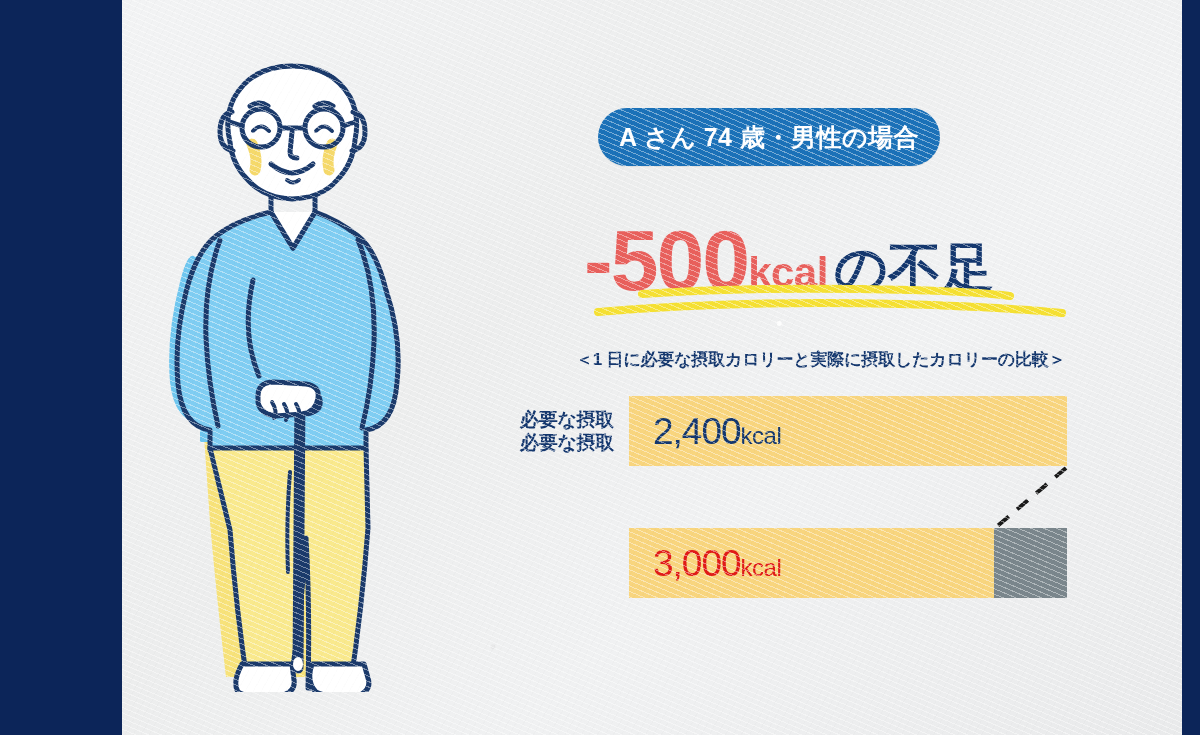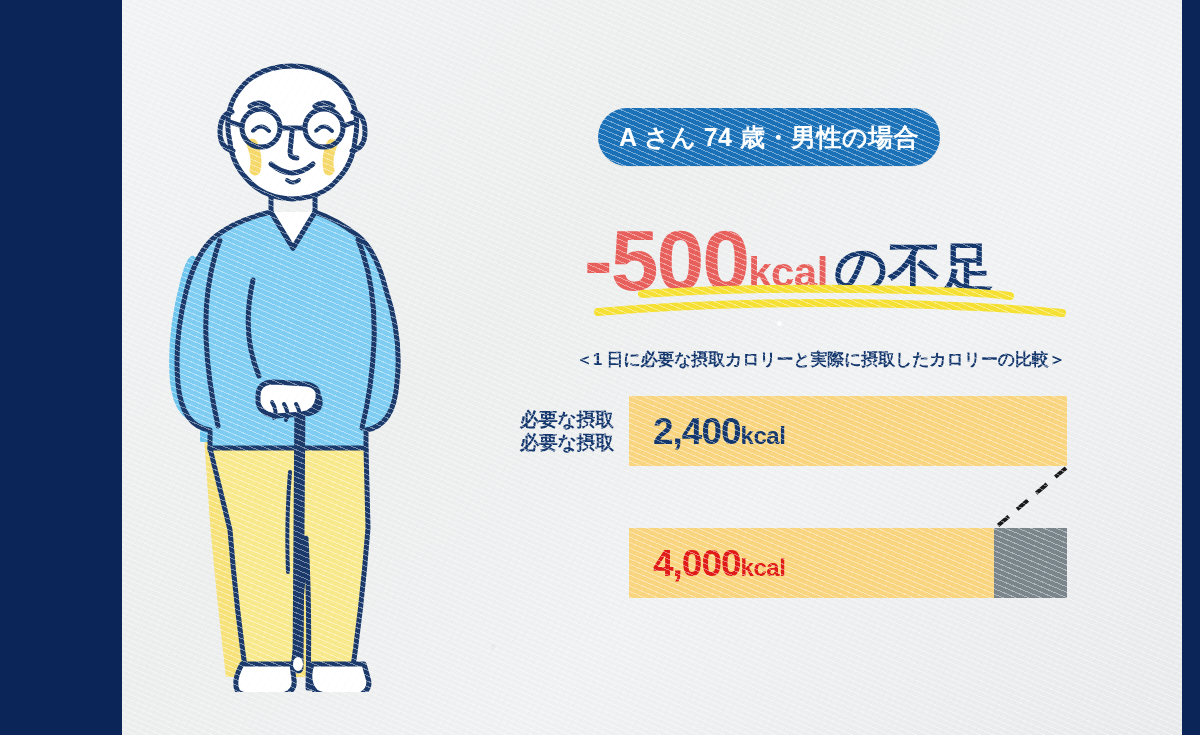--- a/index.html
+++ b/index.html
@@ -96,21 +96,21 @@
   }
   .bar-track{position:absolute;left:157px;top:0;height:70px;width:438px;}
   .bar-fill{
     position:absolute;left:0;top:0;height:70px;background:#f8d57e;
     display:flex;align-items:center;
   }
   .bar-gap{
     position:absolute;top:0;height:70px;background:#7a868c;
   }
   .bar-value{
-    font-size:37px;font-weight:bold;line-height:1;white-space:nowrap;
+    font-size:37px;font-weight:normal;line-height:1;white-space:nowrap;
     margin-left:24px;letter-spacing:-1px;
   }
   .bar-value .kcal{font-size:24px;letter-spacing:-.5px;}
   .v-navy{color:#14376e;}
   .v-red{color:#e01b18;}
 
   
   #connector{position:absolute;left:0;top:0;width:606px;height:735px;pointer-events:none;}
 </style>
 </head>
@@ -226,21 +226,21 @@
               <span>2,400</span><span class="kcal">kcal</span>
             </div>
           </div>
         </div>
       </div>
 
       <div class="bar-row r2">
         <div class="bar-track">
           <div class="bar-fill" style="width:365px">
             <div class="bar-value v-red">
-              <span>4,000</span><span class="kcal">kcal</span>
+              <span>3,000</span><span class="kcal">kcal</span>
             </div>
           </div>
           <div class="bar-gap" style="left:365px;width:73px"></div>
         </div>
       </div>
 
       <svg id="connector" viewBox="0 0 606 735" width="606" height="735">
         <path d="M594 468 L523 528" fill="none" stroke="#1a1a1a" stroke-width="4" stroke-dasharray="14 11" stroke-linecap="butt"></path>
       </svg>
 

